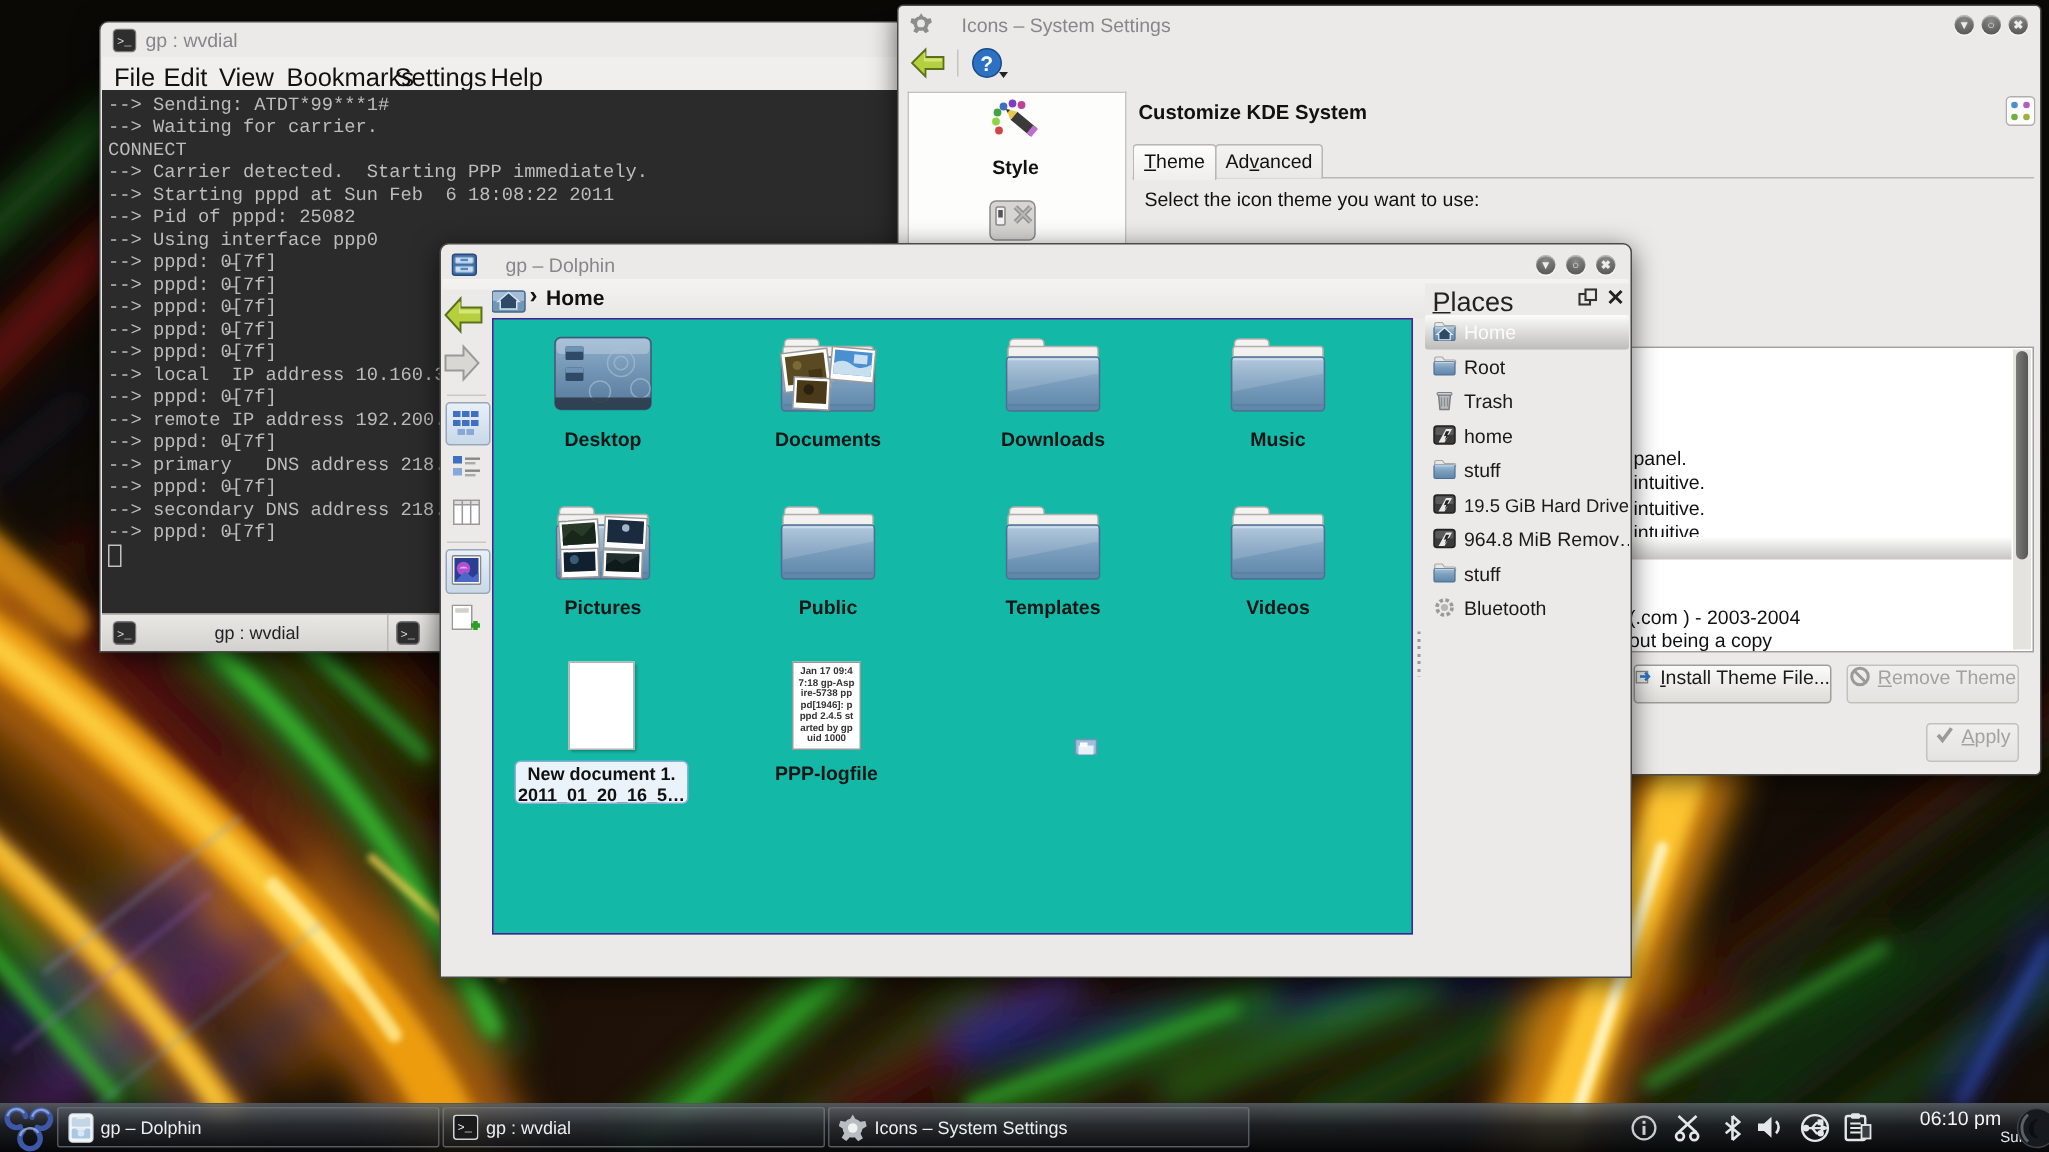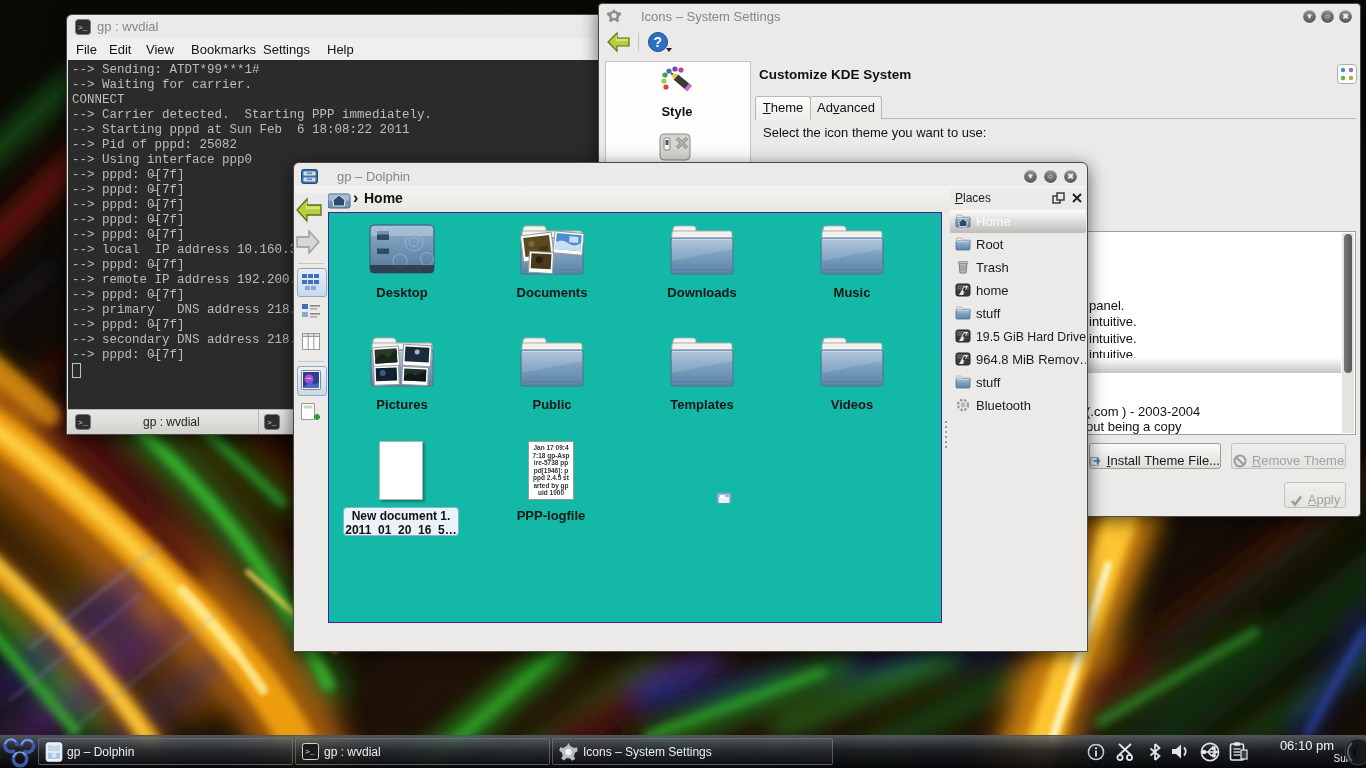--- a/index.html
+++ b/index.html
@@ -2,25 +2,25 @@
 <html><head><meta charset="utf-8">
 <style>
 html,body{margin:0;padding:0;}
 #screen{position:relative;width:1366px;height:768px;overflow:hidden;font-family:"Liberation Sans",sans-serif;background:#0c0b08;}
 .abs{position:absolute;}
 .win{position:absolute;background:#ebeae8;border:1px solid #4a4a48;border-radius:6px 6px 0 0;box-shadow:0 4px 18px rgba(0,0,0,.6);}
 .ttext{position:absolute;font-size:13px;color:#87868a;white-space:nowrap;}
 .wbtns{position:absolute;display:flex;gap:5px;}
 .wbtn{width:13px;height:13px;border-radius:50%;background:radial-gradient(circle at 50% 30%,#8a8a88,#5d5d5b 72%);box-shadow:inset 0 1px 1px rgba(255,255,255,.55),0 1px 1px rgba(255,255,255,.75);position:relative;}
 .wbtn i{position:absolute;left:0;top:0;width:13px;height:13px;line-height:13px;text-align:center;font-size:8px;font-weight:bold;font-style:normal;color:#ececea;}
-.obtn{white-space:nowrap;position:absolute;background:linear-gradient(#fbfbfa,#dddcd8);border:1px solid #9e9d9a;border-radius:3px;font-size:13px;color:#1a1a1a;display:flex;align-items:flex-end;justify-content:center;gap:5px;box-sizing:border-box;}
+.obtn{white-space:nowrap;position:absolute;background:linear-gradient(#fbfbfa,#dddcd8);border:1px solid #9e9d9a;border-radius:3px;font-size:13px;color:#1a1a1a;display:flex;align-items:flex-start;justify-content:center;gap:5px;box-sizing:border-box;}
 .obtn.dis{color:#a3a2a0;background:linear-gradient(#f0efed,#e4e3e0);border-color:#c2c1be;}
 
 #term{left:66px;top:14px;width:535px;height:419px;}
-#menubar{position:absolute;left:1px;right:1px;top:23px;height:22px;background:#f0efed;font-size:13px;color:#111;}
+#menubar{position:absolute;left:1px;right:1px;top:23px;height:22px;background:#f0efed;font-size:17px;color:#111;}
 #menubar span{position:absolute;top:4px;}
 #termtext{position:absolute;left:1px;top:45px;width:533px;height:349px;background:#2b2b2b;color:#bcbcbc;font-family:"Liberation Mono",monospace;font-size:12.5px;line-height:15px;white-space:pre;overflow:hidden;padding:3px 0 0 4px;box-sizing:border-box;}
 #tabbar{position:absolute;left:1px;right:1px;bottom:0;height:24px;background:linear-gradient(#e9e8e5,#d2d1ce);border-top:1px solid #b5b4b1;}
 .titem{position:absolute;font-size:12px;color:#222;}
 
 #syset{left:598px;top:3px;width:761px;height:512px;border-radius:4px;}
 #ss-side{position:absolute;left:6px;top:57px;width:144px;height:455px;background:#fdfdfc;border:1px solid #c5c4c1;border-bottom:none;}
 #ss-tabpane{position:absolute;left:156px;top:114px;right:4px;height:282px;border-top:1px solid #b8b7b4;}
 .tab{position:absolute;top:-23px;height:22px;background:linear-gradient(#f4f3f1,#e9e8e5);border:1px solid #b8b7b4;border-bottom:none;border-radius:3px 3px 0 0;font-size:13px;color:#111;text-align:center;}
 #ss-list{position:absolute;left:164px;top:227px;width:593px;height:204px;background:#fff;border:1px solid #a09f9c;box-sizing:border-box;font-size:13px;color:#111;}
@@ -483,21 +483,21 @@
     <svg class="abs" style="left:387px;top:278px" width="17" height="15" viewBox="0 0 17 15">
           <rect x="1" y="2" width="14" height="10" rx="1" fill="#9fc0dc" stroke="#6f94b8"></rect>
           <rect x="3" y="6" width="10" height="6" fill="#e8f0f8"></rect>
           <rect x="4" y="4" width="5" height="3" fill="#fdfdfd"></rect>
         </svg>
   </div>
 
   <div class="abs" style="left:651px;top:258px;width:2px;height:30px;background:repeating-linear-gradient(#9a9a98 0 2px,transparent 2px 5px)"></div>
 
   <div id="places">
-    <div class="abs" style="left:5px;top:2px;font-size:12px;color:#222"><u>P</u>laces</div>
+    <div class="abs" style="left:5px;top:2px;font-size:18px;color:#222"><u>P</u>laces</div>
     <svg class="abs" style="left:102px;top:3px" width="13" height="13" viewBox="0 0 13 13">
           <rect x="1" y="4" width="7" height="7" fill="none" stroke="#333" stroke-width="1.4"></rect>
           <rect x="5" y="1" width="7" height="7" fill="#ebeae8" stroke="#333" stroke-width="1.4"></rect>
         </svg>
     <svg class="abs" style="left:121px;top:3px" width="12" height="12" viewBox="0 0 12 12">
           <path d="M2 2 L10 10 M10 2 L2 10" stroke="#222" stroke-width="2"></path>
         </svg>
     <svg width="0" height="0" style="position:absolute">
           <defs>
       <g id="pfolder">

